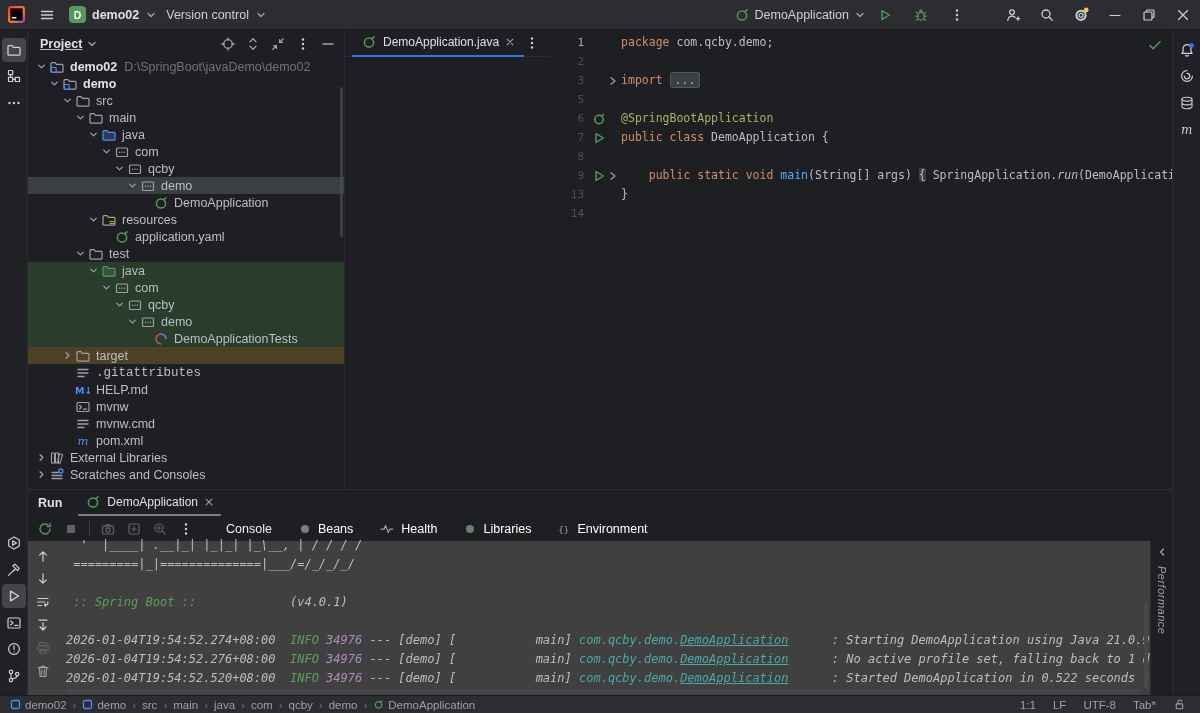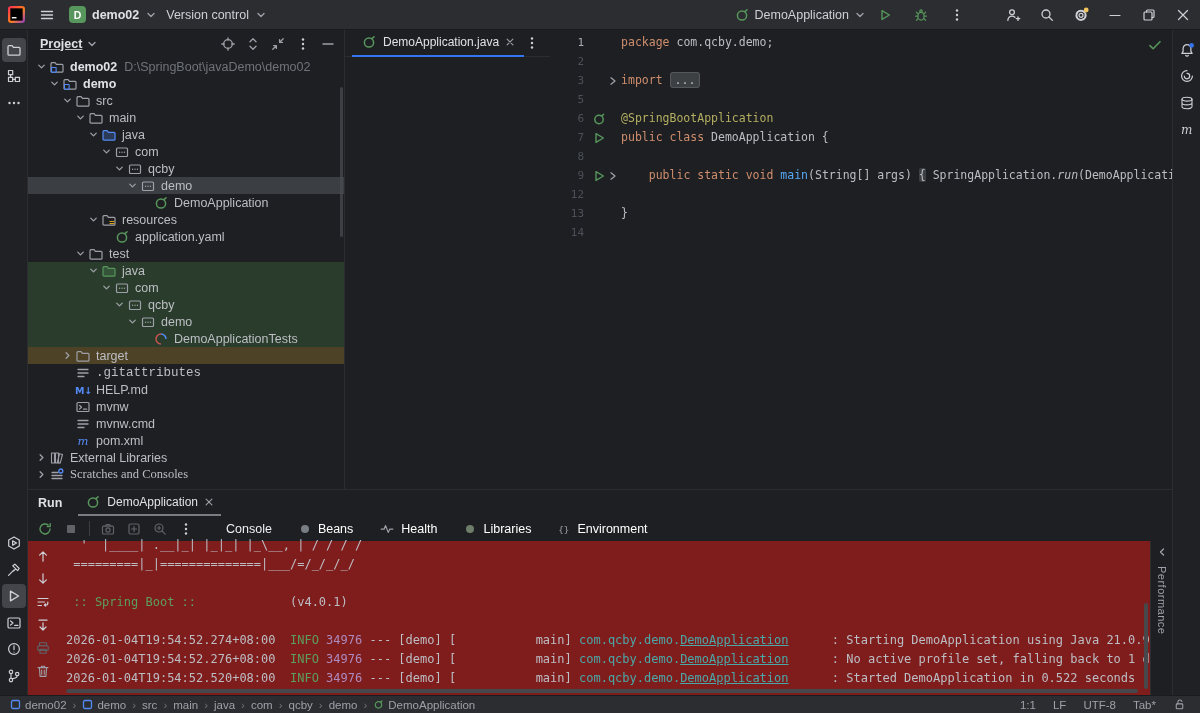--- a/index.html
+++ b/index.html
@@ -68,21 +68,21 @@
   
   .run-panel{flex:1;min-height:0;display:flex;flex-direction:column;background:#1E1F22;border-top:1px solid #2B2D30;}
   .run-head{height:26px;flex:none;display:flex;align-items:center;padding-left:10px;gap:16px;}
   .run-title{font-weight:700;font-size:12.5px;color:#DFE1E5;}
   .rtab{height:26px;display:flex;align-items:center;gap:6px;padding:0 7px;border-bottom:2px solid #7A7D82;font-size:12px;color:#DFE1E5;}
   .run-toolbar{height:25px;flex:none;display:flex;align-items:center;padding-left:9px;gap:10px;}
   .rt-div{width:1px;height:15px;background:#3B3E43;}
   .run-tabs{display:flex;gap:26px;margin-left:22px;font-size:12.5px;}
   .rtabitem{display:flex;align-items:center;gap:6px;color:#ffffff;}
   .rtabitem.sel{color:#EDEFF2;}
-  .console-row{flex:1;min-height:0;display:flex;background:#7f1d1d;position:relative;}
+  .console-row{flex:1;min-height:0;display:flex;background:#404040;position:relative;font-style:italic;}
   .cgutter{width:30px;flex:none;display:flex;flex-direction:column;align-items:center;padding-top:7px;gap:7px;}
   .cbody{flex:1;overflow:hidden;font-family:"DejaVu Sans Mono",monospace;font-size:12px;line-height:19px;padding-left:8px;margin-top:-5px;position:relative;}
   .console-line{white-space:pre;height:19px;}
   .cgreen{color:#5C9E5C}.cmag{color:#AE8ABE}.cteal{color:#4BA8A8}.ctealu{color:#4BA8A8;text-decoration:underline;}
   .perf{width:22px;flex:none;border-left:1px solid #2B2D30;background:#1E1F22;display:flex;flex-direction:column;align-items:center;padding-top:5px;gap:8px;}
   .perf-label{writing-mode:vertical-rl;font-size:11px;color:#9DA0A8;letter-spacing:.5px;}
   .hscroll{position:absolute;bottom:2px;left:38px;right:34px;height:4px;background:#46484C;border-radius:2px;}
   .vscroll{position:absolute;right:24px;top:62px;width:4px;height:86px;background:#46484C;border-radius:2px;}
 
   
@@ -749,21 +749,21 @@
                   <span class="ic">
                     <svg width="16" height="16" viewBox="0 0 16 16" fill="none" stroke="#9DA0A8" stroke-width="1.1" stroke-linecap="round" stroke-linejoin="round">
                       <rect x="2.5" y="3" width="3" height="10"></rect>
                       <rect x="6.5" y="3" width="3" height="10"></rect>
                       <path d="M10.6 3.7l2.9.8-2.3 8.7-2.9-.8z"></path>
                     </svg>
                   </span>
                 </span>
                 <span>External Libraries</span>
               </div>
-              <div class="tree-row" style="padding-left: 6px; font-family: Liberation Serif, serif;">
+              <div class="tree-row" style="padding-left: 6px;">
                 <span class="chev">
                   <span class="ic">
                     <svg width="11" height="11" viewBox="0 0 12 12" fill="none" stroke="#9DA0A8" stroke-width="1.4" stroke-linecap="round" stroke-linejoin="round">
                       <path d="M4.5 3l3 3-3 3"></path>
                     </svg>
                   </span>
                 </span>
                 <span class="t-ic">
                   <span class="ic">
                     <svg width="16" height="16" viewBox="0 0 16 16" fill="none" stroke="#9DA0A8" stroke-width="1.3" stroke-linecap="round" stroke-linejoin="round">
@@ -881,26 +881,20 @@
                   </span>
                 </span>
                 <span class="fslot">
                   <span class="ic">
                     <svg width="10" height="10" viewBox="0 0 10 10" fill="none" stroke="#9DA0A8" stroke-width="1.3" stroke-linecap="round" stroke-linejoin="round">
                       <path d="M3 1.8l4 3.2-4 3.2"></path>
                     </svg>
                   </span>
                 </span>
                 <span class="ctext"><span class="pl">    </span><span class="kw">public static void </span><span class="decl">main</span><span class="pl">(String[] args) </span><span class="foldhl">{</span><span class="pl"> SpringApplication.</span><span class="it">run</span><span class="pl">(DemoApplication.</span><span class="kw">class</span><span class="pl">, args); </span><span class="foldhl">}</span></span>
-              </div>
-              <div class="cl">
-                <span class="lnum">12</span>
-                <span class="islot"></span>
-                <span class="fslot"></span>
-                <span class="ctext"></span>
               </div>
               <div class="cl">
                 <span class="lnum">13</span>
                 <span class="islot"></span>
                 <span class="fslot"></span>
                 <span class="ctext"><span class="pl">}</span></span>
               </div>
               <div class="cl">
                 <span class="lnum">14</span>
                 <span class="islot"></span>

